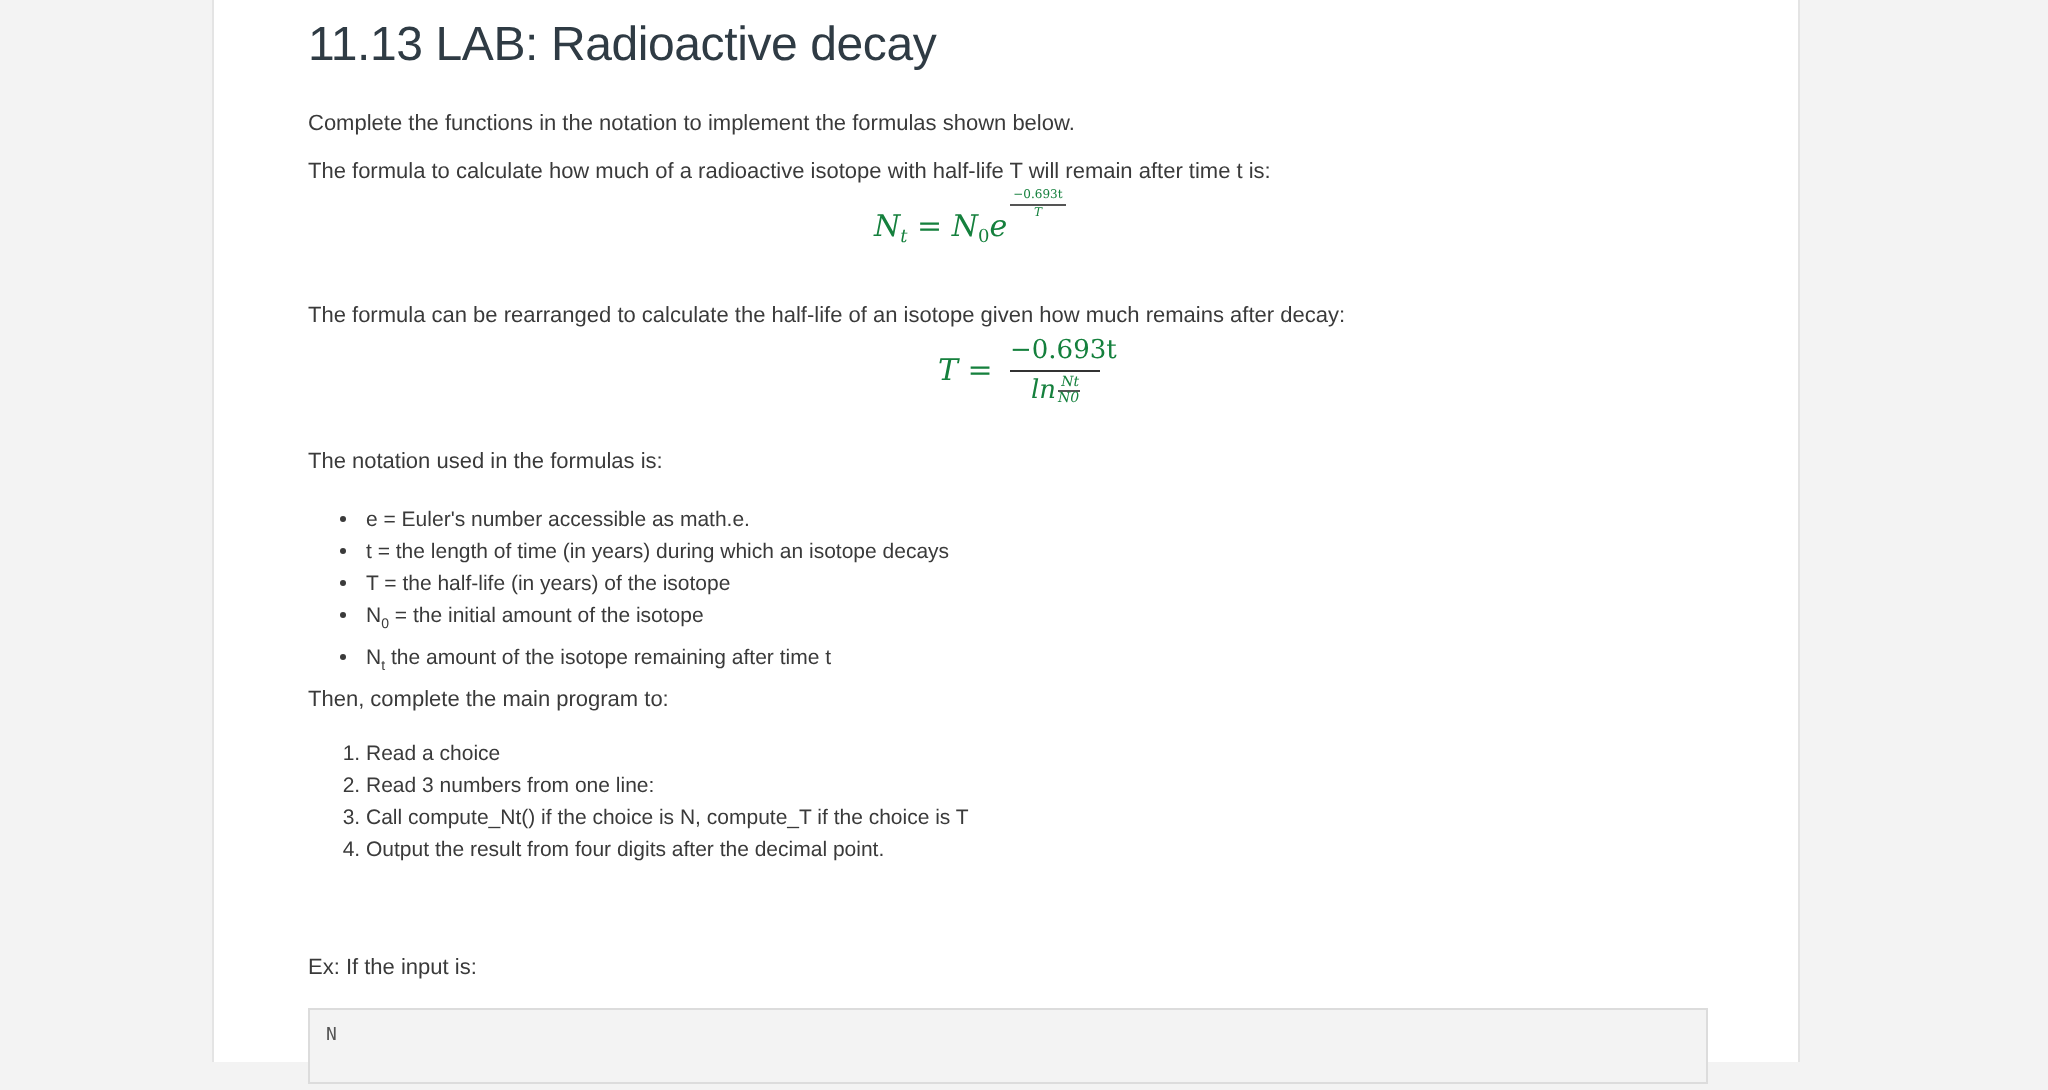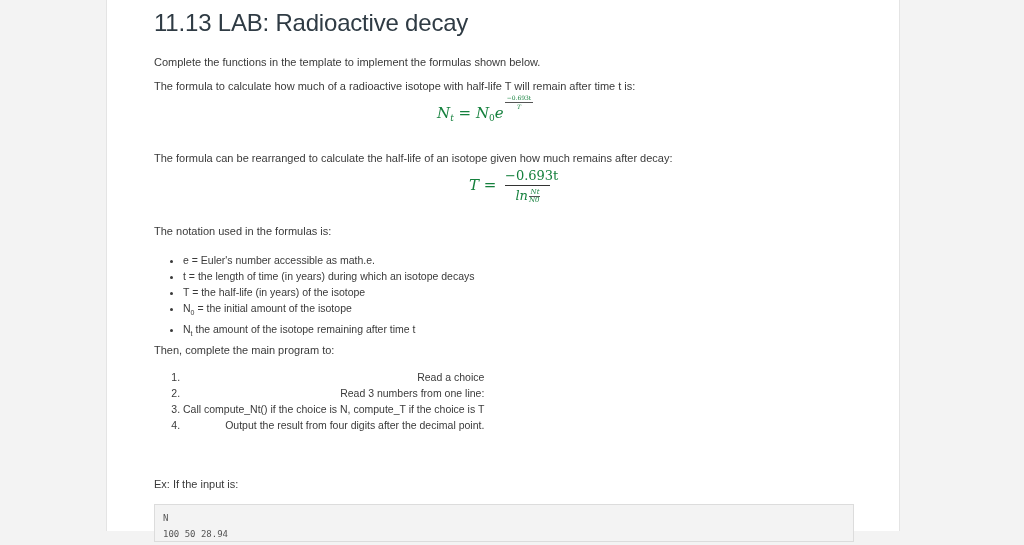--- a/index.html
+++ b/index.html
@@ -112,21 +112,20 @@
     ul.bullets li sub { font-size: 7px; }
     ol.steps {
       position: absolute;
       left: 0;
       top: 369px;
       margin: 0;
       padding-left: 29px;
       font-size: 10.5px;
       color: #3a3a3a;
       font-weight: 300;
-      text-align: right;
     }
     ol.steps > li { line-height: 16px; white-space: nowrap; }
     ol.steps ul {
       margin: 0;
       padding-left: 29px;
       list-style: circle;
     }
     ol.steps ul li { line-height: 16px; }
     .code {
       position: absolute;
@@ -144,21 +143,21 @@
     }
     .code div { line-height: 16px; white-space: pre; }
   </style>
 </head>
 <body>
 
 <div class="page">
   <div class="content">
     <h1>11.13 LAB: Radioactive decay</h1>
 
-    <div class="p" style="top:56px">Complete the functions in the template to implement the formulas shown below.</div>
+    <div class="p" style="top:56px">Complete the functions in the notation to implement the formulas shown below.</div>
     <div class="p" style="top:80px">The formula to calculate how much of a radioactive isotope with half-life T will remain after time t is:</div>
 
     <div class="formula f1">
       <span class="it">N</span><sub class="it">t</sub>
       <span>=</span>
       <span class="it">N</span><sub>0</sub><span class="it">e</span><span class="exp"><span class="num">−0.693t</span><span class="den">T</span></span>
     </div>
 
     <div class="p" style="top:152px">The formula can be rearranged to calculate the half-life of an isotope given how much remains after decay:</div>
 
@@ -188,16 +187,15 @@
         <span>Read 3 numbers from one line:</span>
       </li>
       <li>Call compute_Nt() if the choice is N, compute_T if the choice is T</li>
       <li>Output the result from four digits after the decimal point.</li>
     </ol>
 
     <div class="p" style="top:478px">Ex: If the input is:</div>
 
     <div class="code">
       <div>N</div>
-      <div>100 50 28.94</div>
     </div>
   </div>
 </div>
 
 </body></html>

